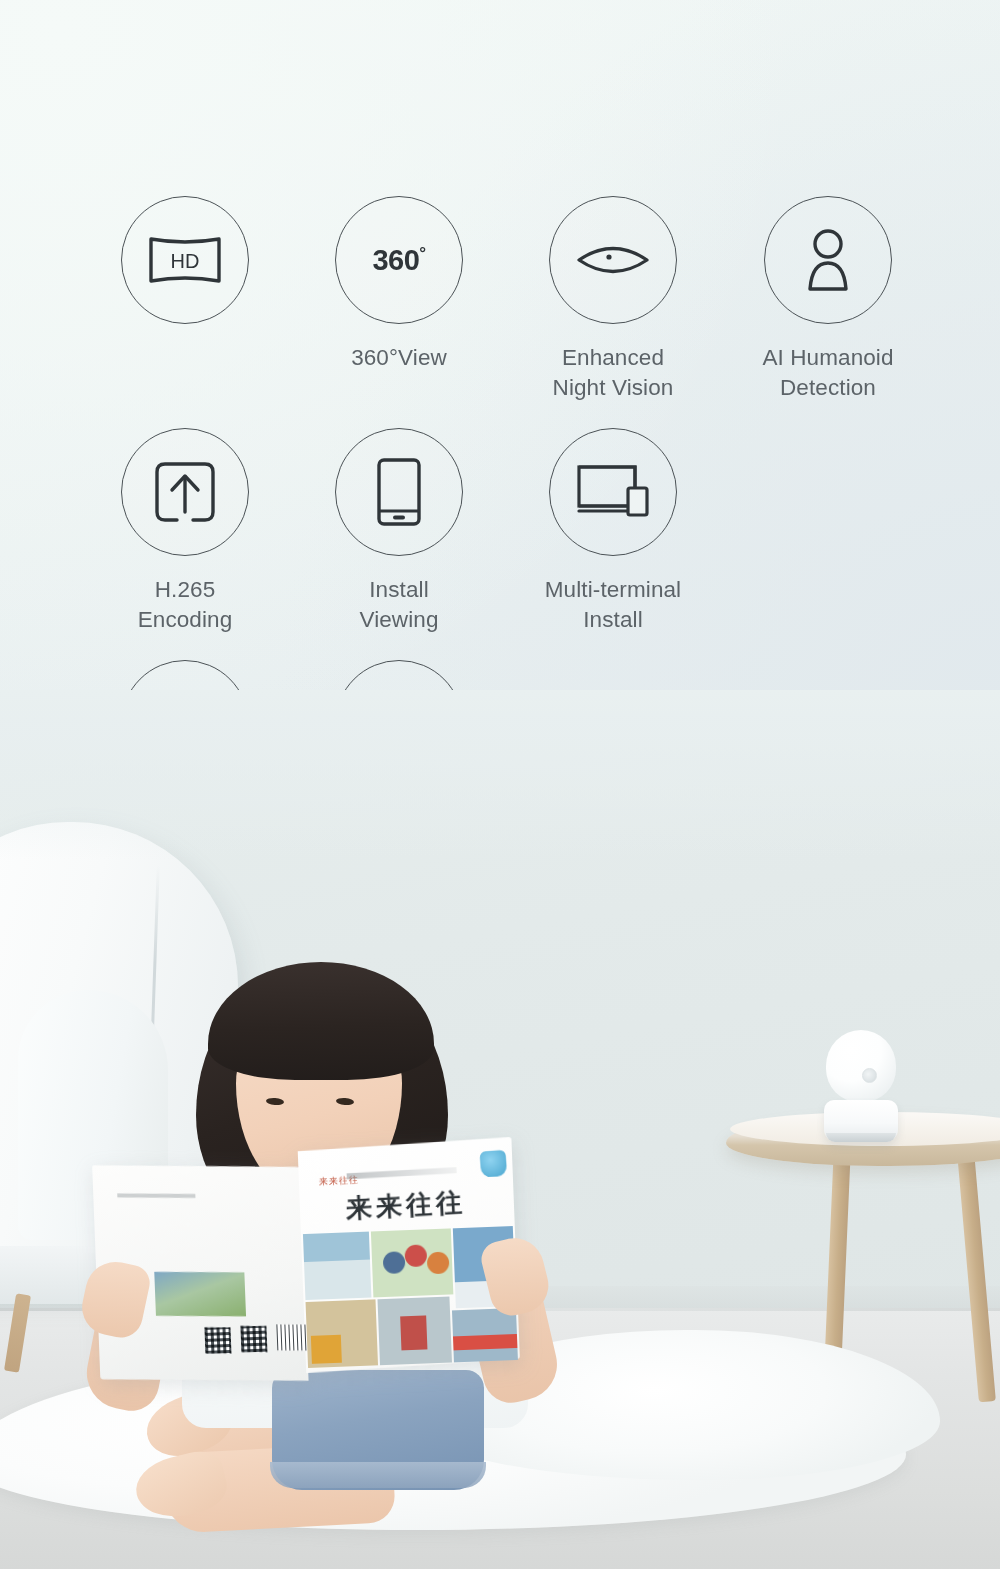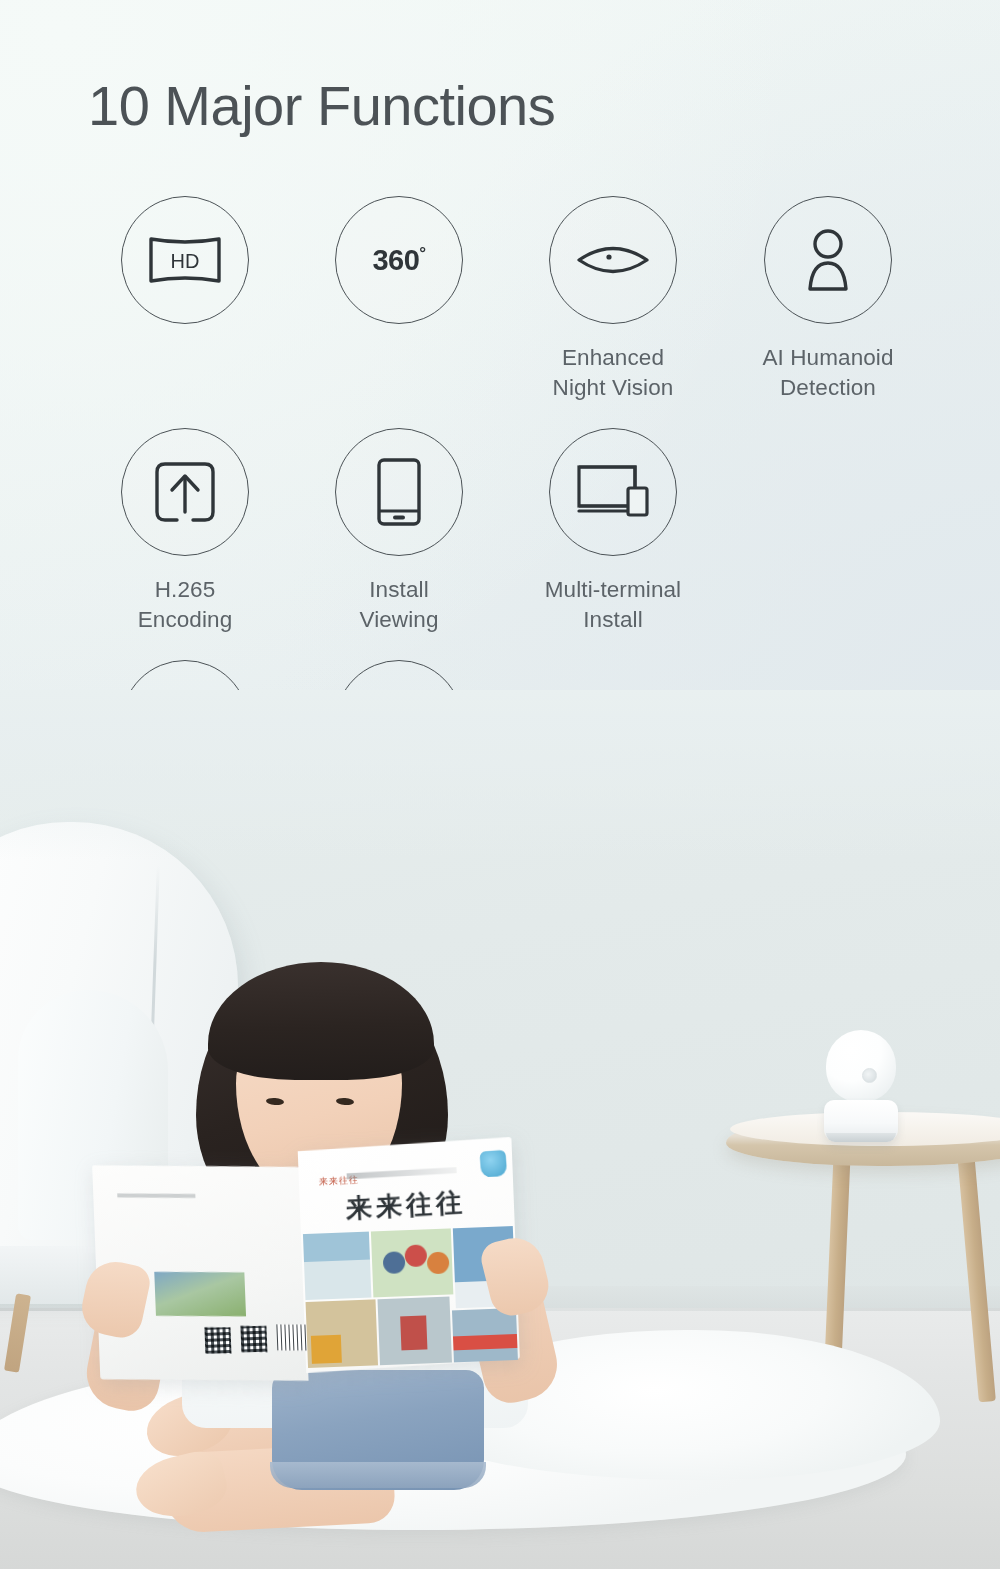--- a/index.html
+++ b/index.html
@@ -391,39 +391,39 @@
     z-index: 25;
   }
 </style>
 </head>
 <body>
 
 <div class="page">
 
   <div class="bg-wash"></div>
 
-  <div class="title">10 Major Functions</div>
 
   <div class="grid">
 
     <div class="row">
 
       <div class="cell c0">
         <div class="ring">
           <svg width="74" height="48" viewBox="0 0 74 48" fill="none">
             <path d="M3 3 Q37 9 71 3 L71 45 Q37 39 3 45 Z" stroke="#2f3539" stroke-width="3.4" fill="none" stroke-linejoin="round"></path>
             <text x="37" y="32" text-anchor="middle" font-family="'Liberation Sans', sans-serif" font-size="20" font-weight="400" fill="#2f3539">HD</text>
           </svg>
         </div>
       </div>
 
       <div class="cell c1">
         <div class="ring">
           <div class="txt"><span>360</span><sup>°</sup></div>
         </div>
+        <div class="caption">360°View</div>
       </div>
 
       <div class="cell c3">
         <div class="ring">
           <svg width="58" height="66" viewBox="0 0 58 66" fill="none">
             <circle cx="29" cy="17" r="13" stroke="#2f3539" stroke-width="3.4" fill="none"></circle>
             <path d="M11 62 Q13 36 29 36 Q45 36 47 62 Z" stroke="#2f3539" stroke-width="3.4" fill="none" stroke-linejoin="round"></path>
           </svg>
         </div>
         <div class="caption">AI Humanoid

